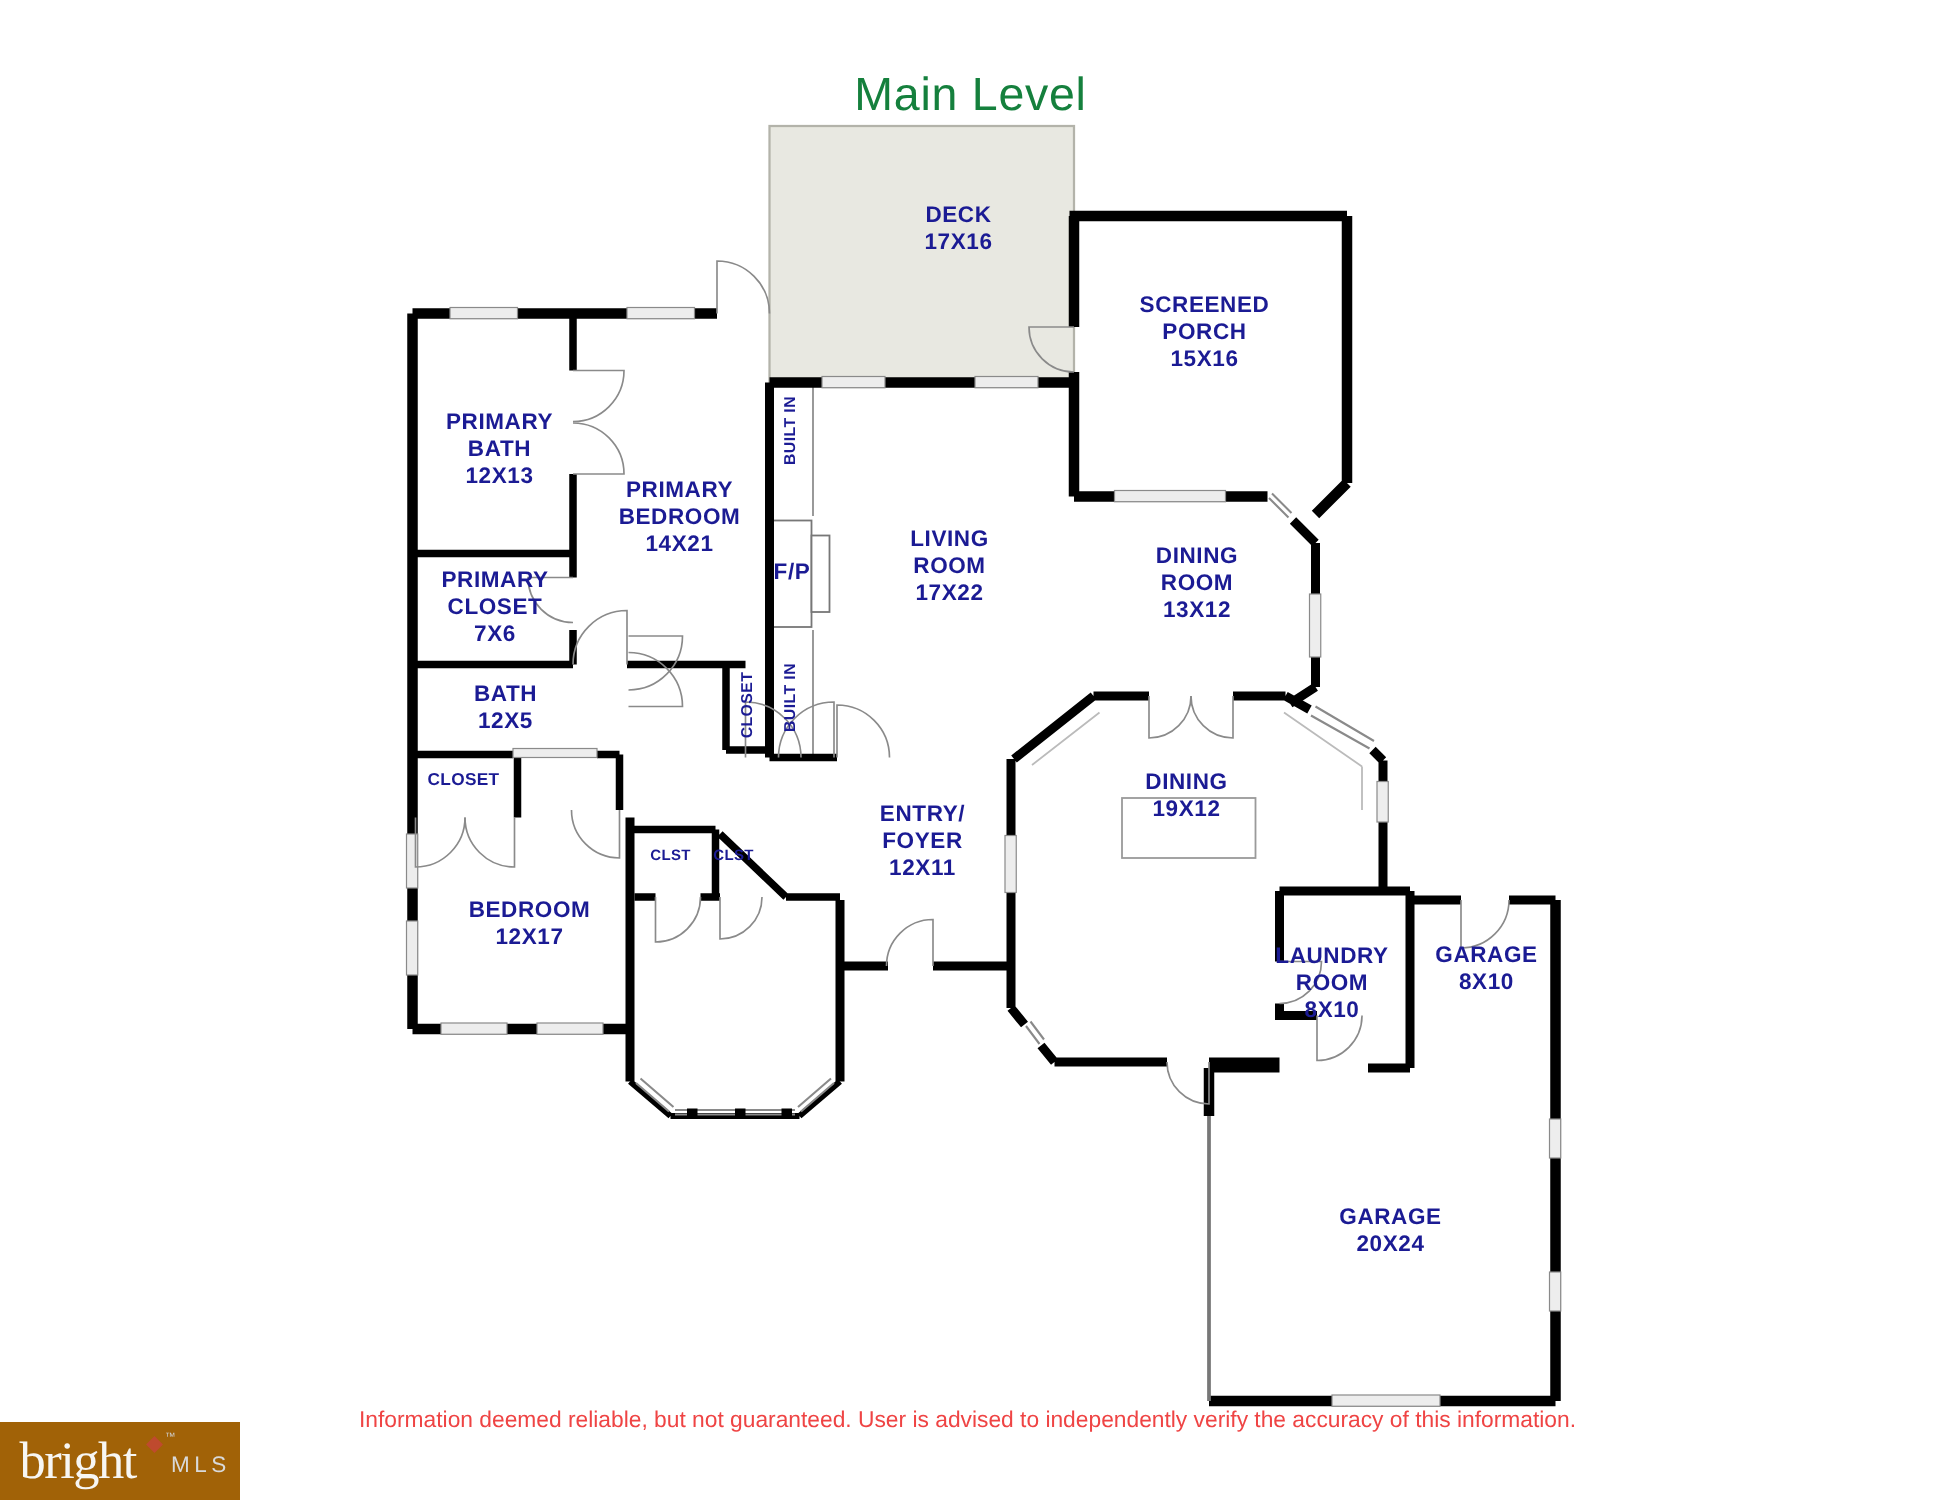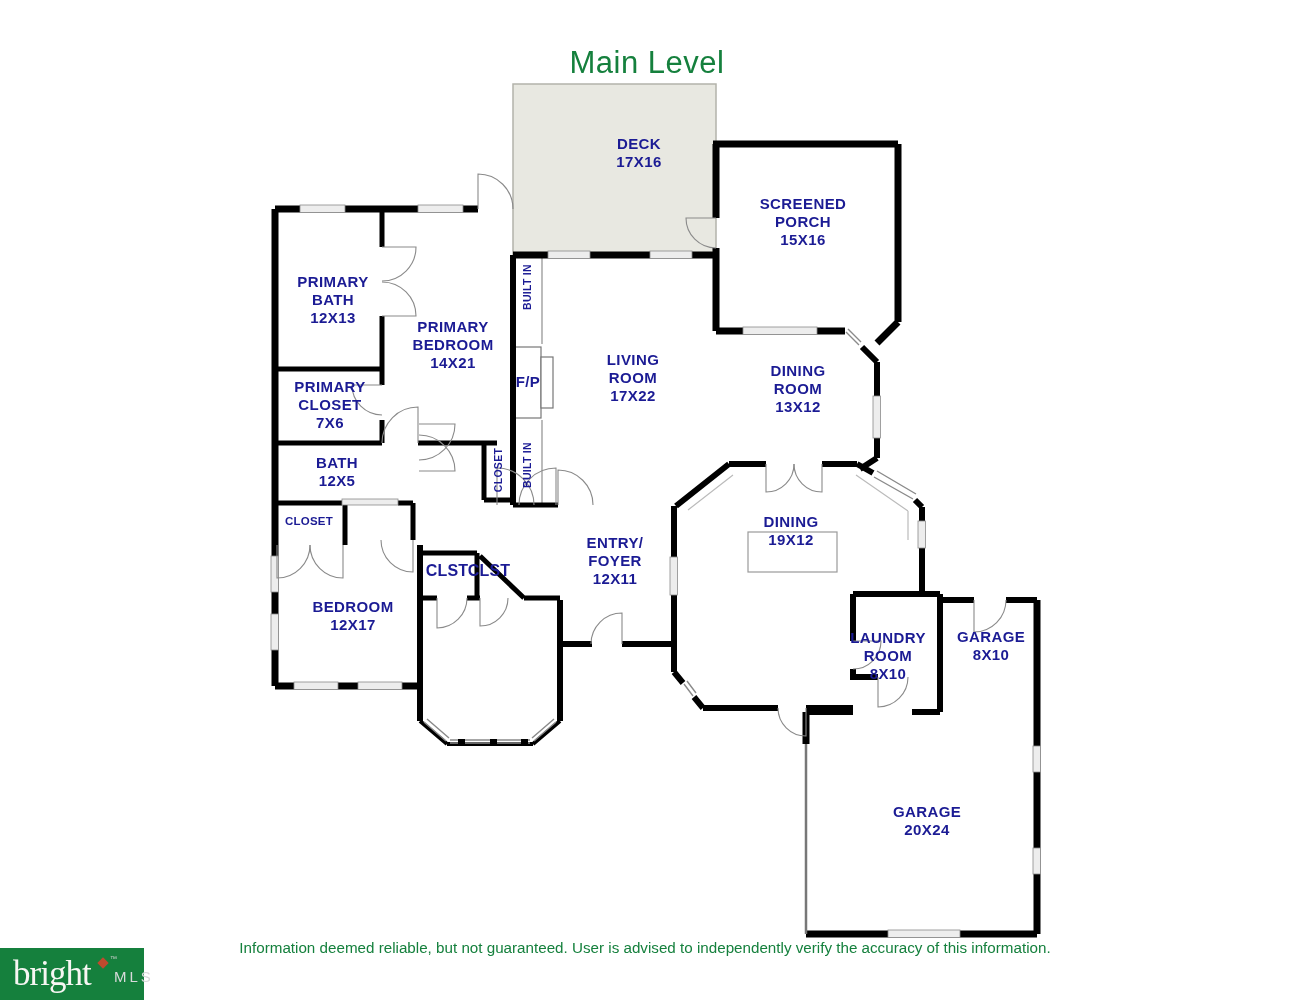--- a/index.html
+++ b/index.html
@@ -4,28 +4,28 @@
 <style>
   html,body{margin:0;padding:0;background:#fff;}
   .canvas{position:relative;width:1292px;height:1000px;background:#ffffff;overflow:hidden;
           font-family:"Liberation Sans",sans-serif;}
   .plan-svg{position:absolute;left:0;top:0;}
   .lbl{position:absolute;transform:translate(-50%,-50%);text-align:center;
        font:bold 15px/18px "Liberation Sans",sans-serif;color:#1b1b94;
        white-space:nowrap;letter-spacing:.4px;}
   .lbl span{display:block;}
   .lbl.sm{font-size:11.5px;line-height:13px;letter-spacing:.2px;}
-  .lbl.xs{font-size:16px;line-height:12px;letter-spacing:.2px;}
+  .lbl.xs{font-size:10px;line-height:12px;letter-spacing:.2px;}
   .lbl.vert{transform:translate(-50%,-50%) rotate(-90deg);font-size:10.5px;letter-spacing:.3px;}
   .lbl.fp{font-size:15px;text-align:right;}
   .title{position:absolute;transform:translate(-50%,-50%);color:#15803d;
          font:400 31px "Liberation Sans",sans-serif;letter-spacing:.5px;}
-  .disclaimer{position:absolute;transform:translate(-50%,-50%);color:#15803d;
+  .disclaimer{position:absolute;transform:translate(-50%,-50%);color:#ef4444;
          font:400 15.2px "Liberation Sans",sans-serif;white-space:nowrap;}
-  .logo{position:absolute;left:0;top:948px;width:144px;height:52px;background:#15803d;text-align:right;}
+  .logo{position:absolute;left:0;top:948px;width:160px;height:52px;background:#a16207;text-align:right;}
   .logo-brand{position:absolute;left:13px;top:2px;color:#f7f6f3;
          font:400 35px/48px "Liberation Serif",serif;letter-spacing:-1px;}
   .logo-diamond{position:absolute;left:99px;top:11px;width:8px;height:8px;
          background:#bf4a2e;transform:rotate(45deg);}
   .logo-tm{position:absolute;left:110px;top:7px;color:#cfcfcf;font-size:7px;}
   .logo-mls{position:absolute;left:114px;top:20px;color:#d8d9da;
          font:400 15px "Liberation Sans",sans-serif;letter-spacing:3px;}
 </style>
 </head>
 <body>

